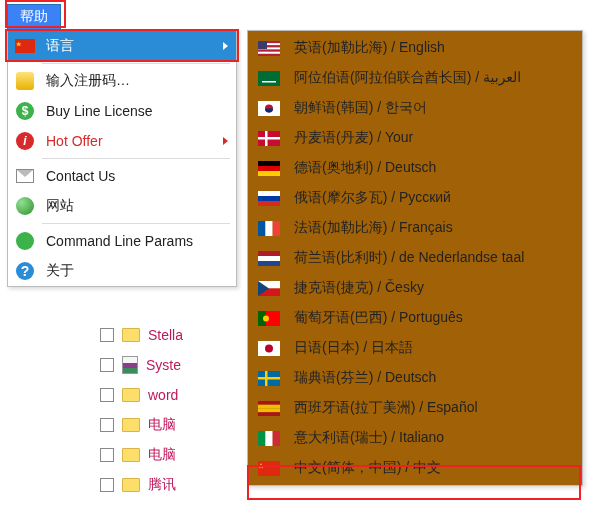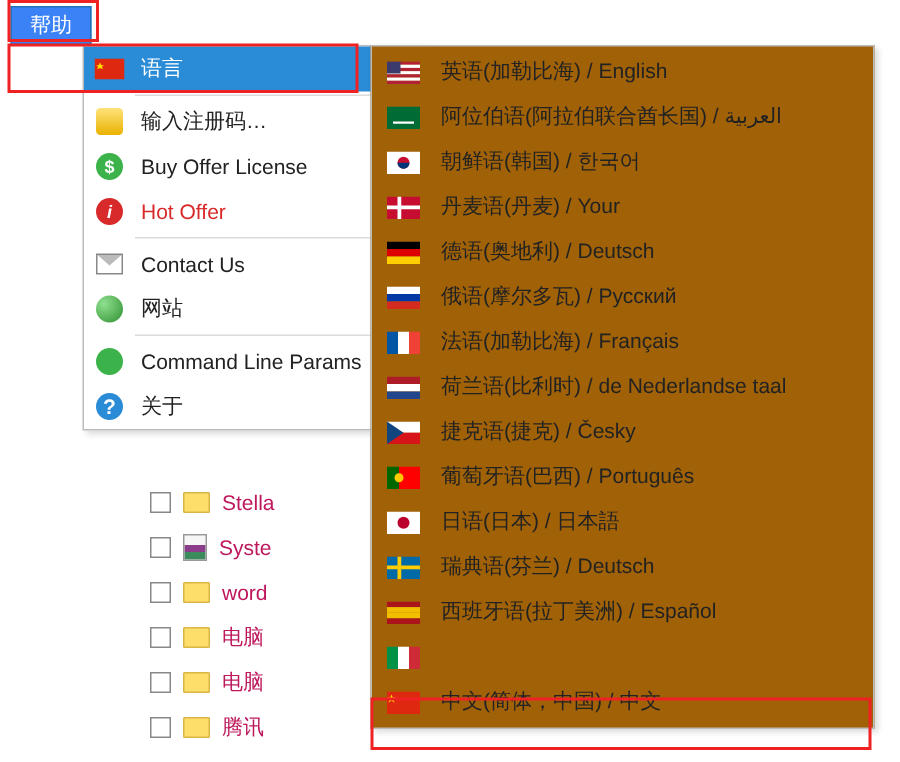--- a/index.html
+++ b/index.html
@@ -26,21 +26,20 @@
     font-size: 14px;
   }
   .main-menu {
     position: absolute;
     left: 7px; top: 30px;
     width: 230px;
     background: #fff;
     border: 1px solid #bcbcbc;
     box-shadow: 2px 2px 4px rgba(0,0,0,0.15);
     z-index: 3;
-    margin-left: 48px;
   }
   .main-menu .row {
     display: flex;
     align-items: center;
     height: 30px;
     padding: 0 8px 0 6px;
     color: #222;
     cursor: default;
   }
   .main-menu .row.red { color: #D82A2A; }
@@ -204,21 +203,21 @@
   <div class="row">
     <span class="ico">
         <span class="key"></span>
       </span>
     <span class="lbl">输入注册码…</span>
   </div>
   <div class="row">
     <span class="ico">
         <span class="circ dollar">$</span>
       </span>
-    <span class="lbl">Buy Offer License</span>
+    <span class="lbl">Buy Line License</span>
   </div>
   <div class="row red">
     <span class="ico">
         <span class="circ info">i</span>
       </span>
     <span class="lbl">Hot Offer</span>
     <span class="arrow"></span>
   </div>
   <div class="sep"></div>
   <div class="row">
@@ -385,20 +384,21 @@
       <span class="text">西班牙语(拉丁美洲) / Español</span>
     </div>
     <div class="srow">
       <span class="flag">
         <svg width="22" height="15" viewBox="0 0 22 15">
           <rect x="0" width="7.333333333333333" height="15" fill="#009246"></rect>
           <rect x="7.333333333333333" width="7.333333333333333" height="15" fill="#fff"></rect>
           <rect x="14.666666666666666" width="7.333333333333333" height="15" fill="#CE2B37"></rect>
         </svg>
       </span>
+      <span class="text">意大利语(瑞士) / Italiano</span>
     </div>
     <div class="srow">
       <span class="flag">
         <svg width="22" height="15" viewBox="0 0 22 15">
           <rect width="22" height="15" fill="#DE2910"></rect>
           <polygon points="3,2 3.8,4 6,4 4.2,5.2 5,7.5 3,6 1,7.5 1.8,5.2 0,4 2.2,4" fill="#FFDE00"></polygon>
         </svg>
       </span>
       <span class="text">中文(简体，中国) / 中文</span>
     </div>

